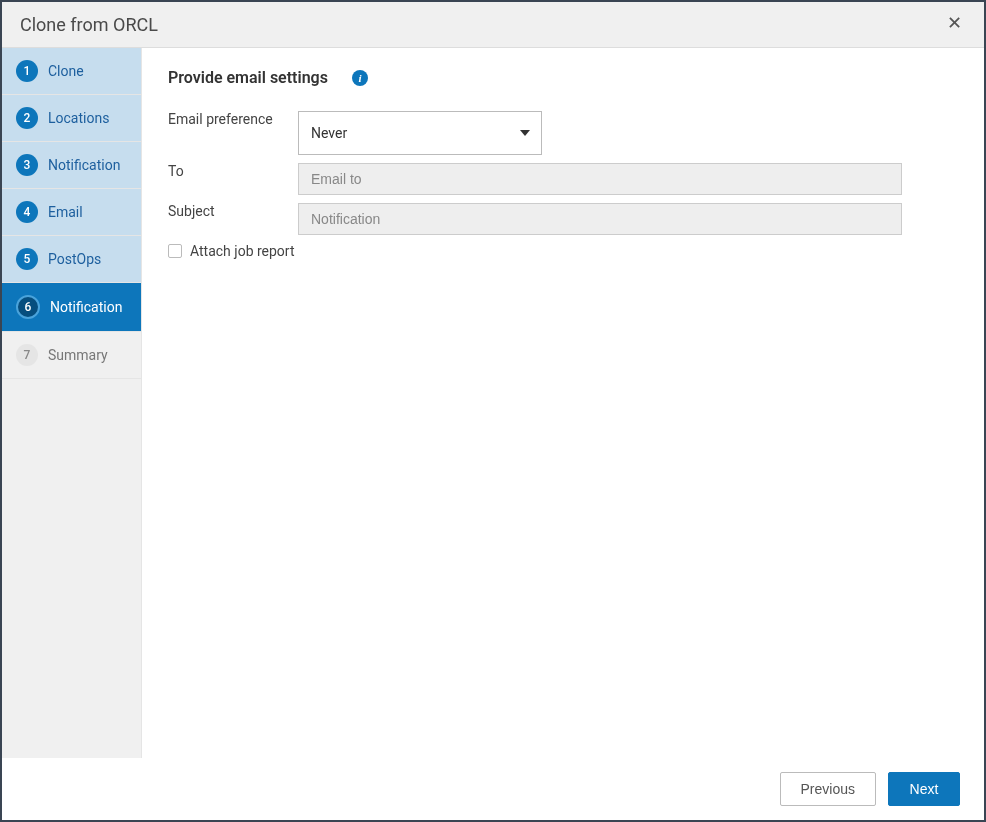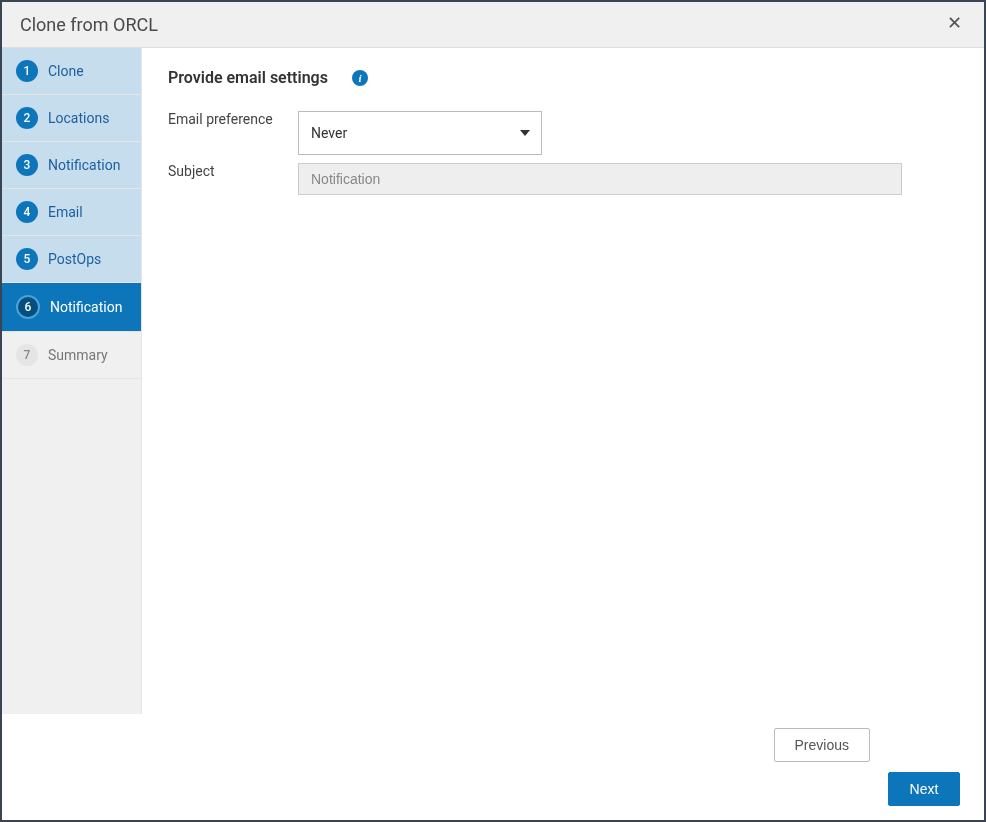--- a/index.html
+++ b/index.html
@@ -189,42 +189,41 @@
       cursor: pointer;
     }
     .checkbox-label {
       font-size: 14px;
       color: #444;
     }
     .dialog-footer {
       padding: 14px 24px;
       display: flex;
       justify-content: flex-end;
-      gap: 18px;
+      gap: 12px;
       background: #fff;
     }
     .btn {
       height: 34px;
       padding: 0 20px;
       font-size: 14px;
       border-radius: 2px;
       cursor: pointer;
       border: 1px solid transparent;
     }
     .btn-secondary {
       background: #fff;
       border-color: #bbb;
       color: #555;
     }
     .btn-primary {
       background: #0d76bb;
       color: #fff;
       border-color: #0d76bb;
       min-width: 72px;
-      margin-top: 44px;
     }
   </style>
 </head>
 <body>
 
 <div class="dialog">
   <div class="dialog-header">
     <div class="dialog-title">Clone from ORCL</div>
     <button class="close-btn">✕</button>
   </div>
@@ -275,26 +274,34 @@
           </div>
           <span class="select-caret">
             <svg width="10" height="6" viewBox="0 0 10 6">
                 <path d="M0 0 L5 6 L10 0 Z" fill="#333"></path>
               </svg>
           </span>
         </div>
       </div>
 
 
+      <div class="form-row">
+        <label class="form-label">To</label>
+        <input type="text" class="text-input" disabled="" placeholder="Email to" style="">
+      </div>
 
       <div class="form-row">
         <label class="form-label">Subject</label>
         <input type="text" class="text-input" disabled="" placeholder="Notification" style="">
       </div>
 
+      <div class="checkbox-row">
+        <div class="checkbox"></div>
+        <label class="checkbox-label">Attach job report</label>
+      </div>
     </main>
   </div>
 
   <div class="dialog-footer">
     <button class="btn btn-secondary">Previous</button>
     <button class="btn btn-primary">Next</button>
   </div>
 </div>
 
 </body></html>

